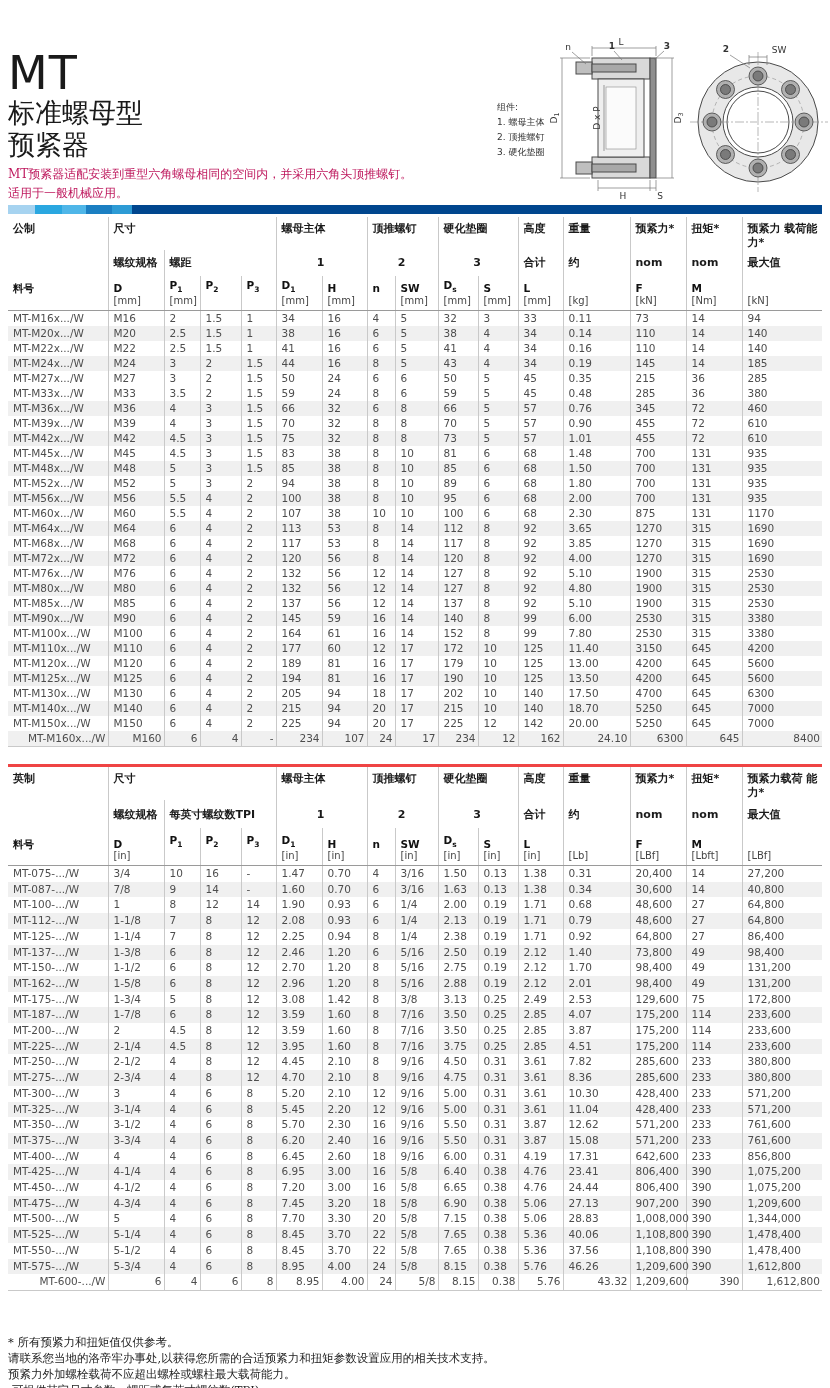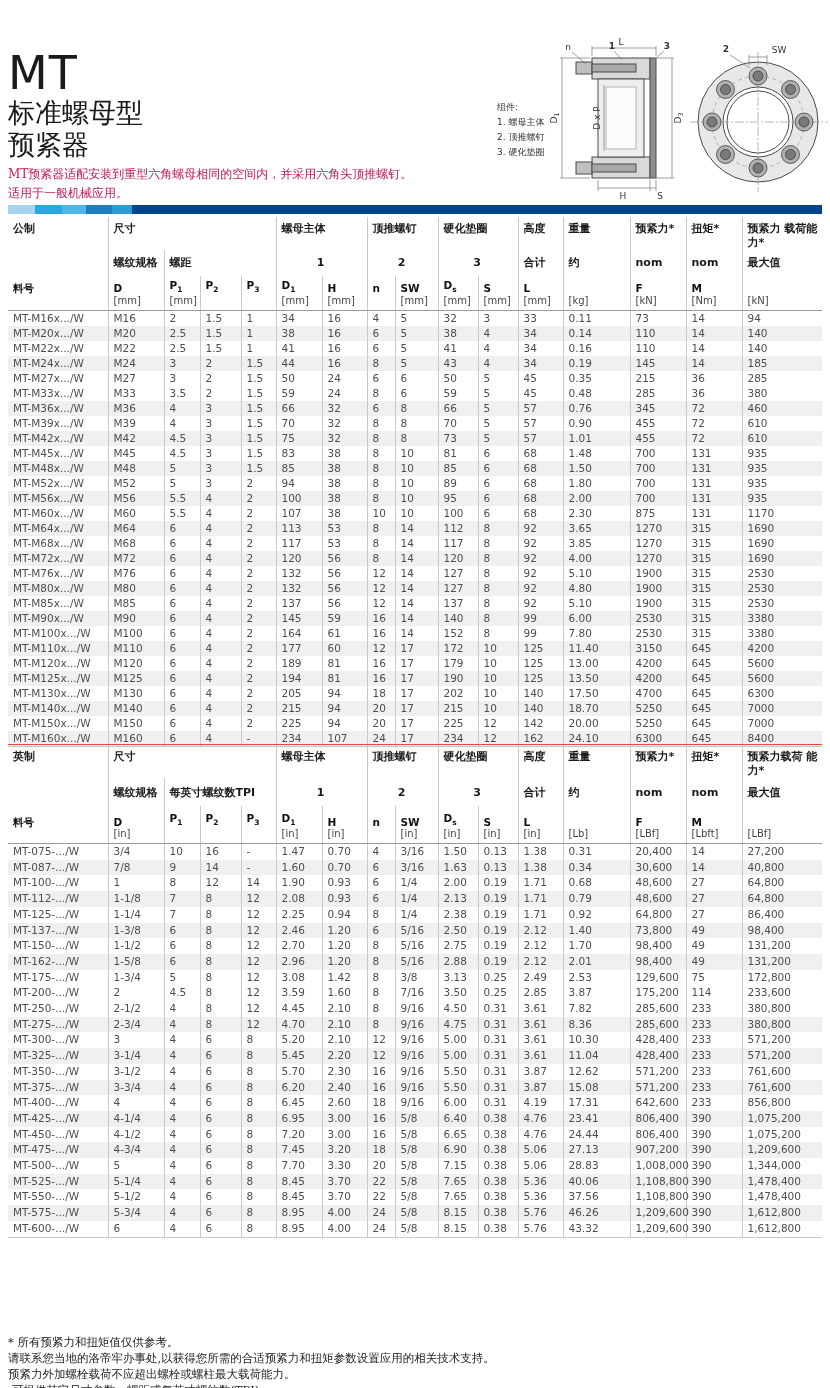--- a/index.html
+++ b/index.html
@@ -13,37 +13,37 @@
         font-size:12px;line-height:1.55;color:#be185d;}
   .legend{position:absolute;left:497px;top:100px;font-size:9px;line-height:1.65;color:#333;}
   .drawing{position:absolute;left:546px;top:38px;}
   .drawing text{font-size:9px;fill:#333;font-family:"DejaVu Sans","Liberation Sans",sans-serif;}
   
   .bar{position:absolute;left:8px;top:205px;width:814px;height:9px;display:flex;}
   .bar div{height:100%;}
   
   .tbl{position:absolute;left:8px;width:814px;}
   #t0{top:217px;}
-  #t1{top:744px;border-top:1px solid #ef4444;}
+  #t1{top:764px;border-top:3px solid #ef4444;}
   table{border-collapse:collapse;table-layout:fixed;width:814px;}
   th,td{padding:0;margin:0;text-align:left;}
   .grp{font-size:11px;font-weight:bold;vertical-align:top;padding:5px 2px 0 5px;line-height:1.25;margin-left:15px;}
   .subr{font-size:11px;font-weight:bold;vertical-align:middle;padding:0 2px 0 5px;}
   .subr.c{text-align:center;padding-left:0;}
   .colh{vertical-align:bottom;padding:0 2px 3px 5px;}
   .sym{font-size:10.5px;font-weight:bold;line-height:1.15;min-height:12px;color:#111;}
   .sym sub{font-size:7.5px;}
   .unit{font-size:10px;font-weight:normal;color:#444;line-height:1.2;min-height:11px;}
   td{font-size:10.5px;color:#4d4d4d;white-space:nowrap;padding:0 2px 0 5px;}
   #t0 .grp{height:26px;} #t0 .subr{height:26px;} #t0 .colh{height:31px;} #t0 td{height:15px;line-height:15px;}
   #t1 .grp{height:28px;} #t1 .subr{height:28px;} #t1 .colh{height:34px;} #t1 td{height:15.7px;line-height:15.7px;}
   tr.even{background:#f0f0f0;}
   .bl{border-left:1px solid #c9c9c9;}
   thead tr.colrow th{border-bottom:1px solid #9a9a9a;}
-  tbody tr:last-child td{border-bottom:1px solid #c9c9c9;}
+  tbody tr:last-child td{border-bottom:1px solid #c9c9c9;text-align:right;}
   
   .fnotes{position:absolute;left:8px;top:1298px;font-family:"DejaVu Serif","Liberation Serif",serif;
           font-size:11.5px;line-height:1.4;color:#222;margin-top:36px;}
 </style>
 </head>
 <body>
 
 <div class="page">
 
   <div class="hdr">
@@ -1072,34 +1072,70 @@
             <td class="bl">8</td>
             <td class="bl">3/8</td>
             <td class="bl">3.13</td>
             <td class="bl">0.25</td>
             <td class="bl">2.49</td>
             <td class="bl">2.53</td>
             <td class="bl">129,600</td>
             <td class="bl">75</td>
             <td class="bl">172,800</td>
           </tr>
+          <tr class="even">
+            <td class="pn">MT-187-.../W</td>
+            <td class="bl">1-7/8</td>
+            <td class="bl">6</td>
+            <td class="bl">8</td>
+            <td class="bl">12</td>
+            <td class="bl">3.59</td>
+            <td class="bl">1.60</td>
+            <td class="bl">8</td>
+            <td class="bl">7/16</td>
+            <td class="bl">3.50</td>
+            <td class="bl">0.25</td>
+            <td class="bl">2.85</td>
+            <td class="bl">4.07</td>
+            <td class="bl">175,200</td>
+            <td class="bl">114</td>
+            <td class="bl">233,600</td>
+          </tr>
           <tr>
             <td class="pn">MT-200-.../W</td>
             <td class="bl">2</td>
             <td class="bl">4.5</td>
             <td class="bl">8</td>
             <td class="bl">12</td>
             <td class="bl">3.59</td>
             <td class="bl">1.60</td>
             <td class="bl">8</td>
             <td class="bl">7/16</td>
             <td class="bl">3.50</td>
             <td class="bl">0.25</td>
             <td class="bl">2.85</td>
             <td class="bl">3.87</td>
+            <td class="bl">175,200</td>
+            <td class="bl">114</td>
+            <td class="bl">233,600</td>
+          </tr>
+          <tr class="even">
+            <td class="pn">MT-225-.../W</td>
+            <td class="bl">2-1/4</td>
+            <td class="bl">4.5</td>
+            <td class="bl">8</td>
+            <td class="bl">12</td>
+            <td class="bl">3.95</td>
+            <td class="bl">1.60</td>
+            <td class="bl">8</td>
+            <td class="bl">7/16</td>
+            <td class="bl">3.75</td>
+            <td class="bl">0.25</td>
+            <td class="bl">2.85</td>
+            <td class="bl">4.51</td>
             <td class="bl">175,200</td>
             <td class="bl">114</td>
             <td class="bl">233,600</td>
           </tr>
           <tr>
             <td class="pn">MT-250-.../W</td>
             <td class="bl">2-1/2</td>
             <td class="bl">4</td>
             <td class="bl">8</td>
             <td class="bl">12</td>

